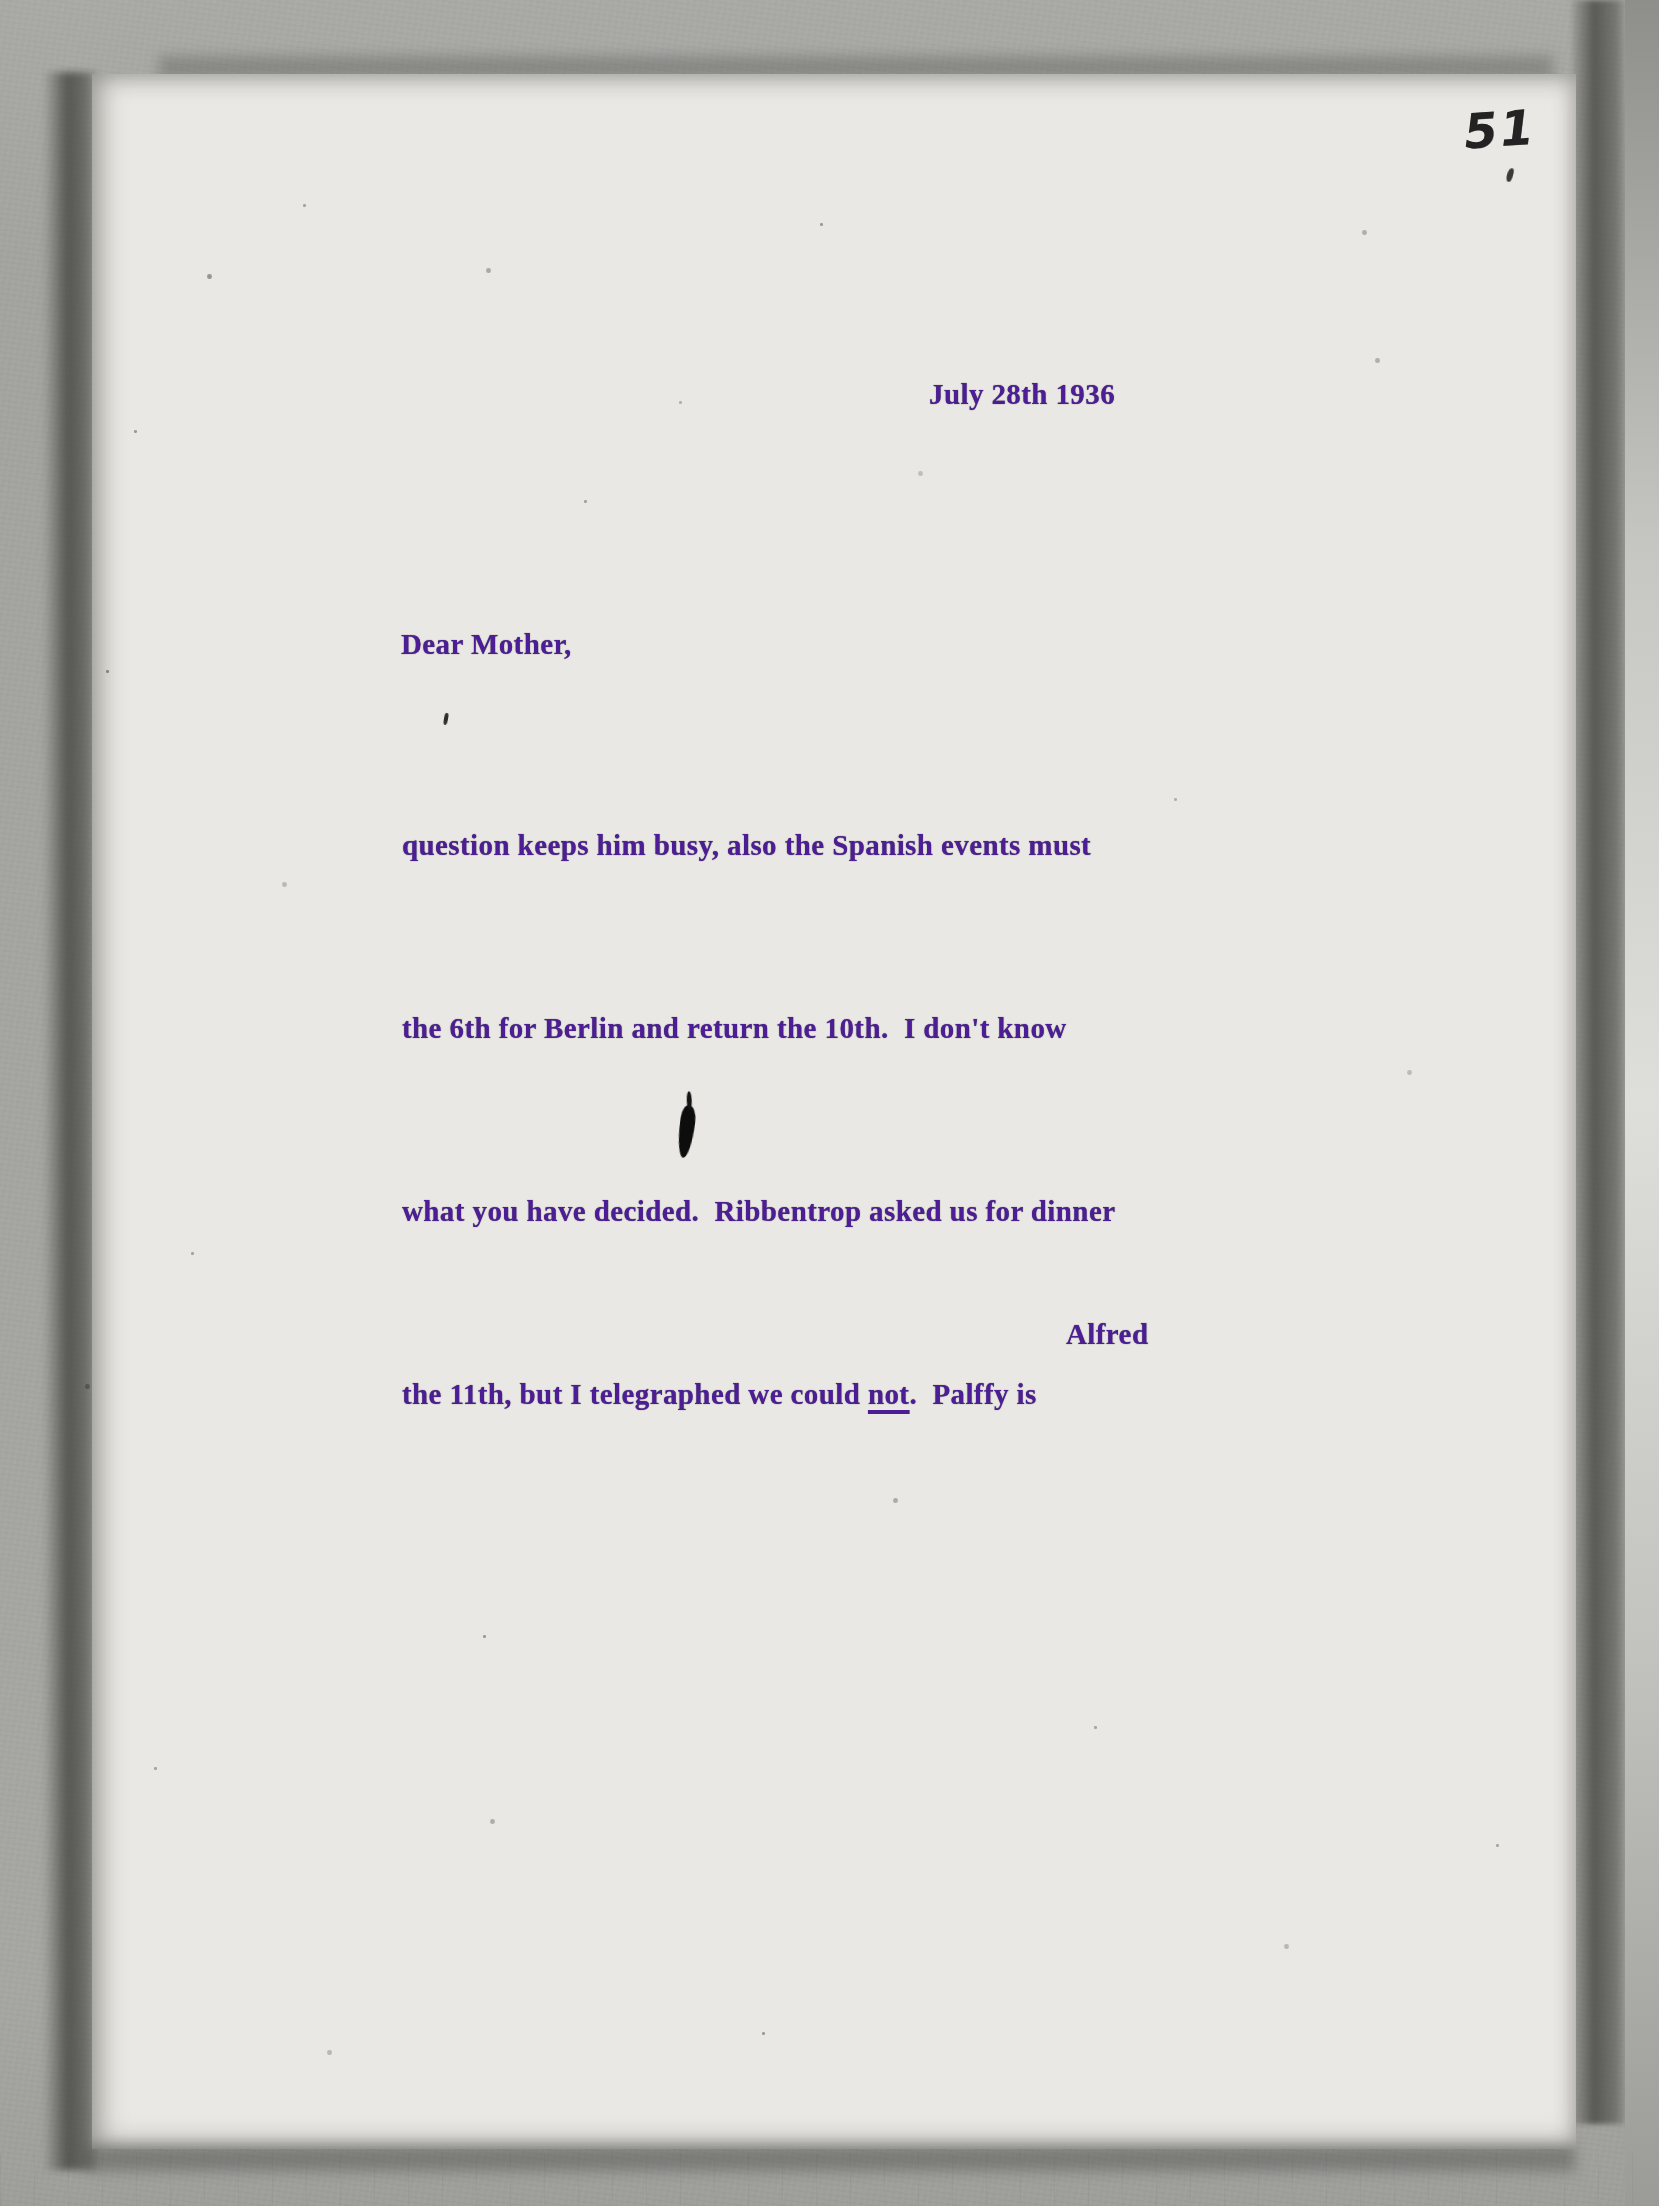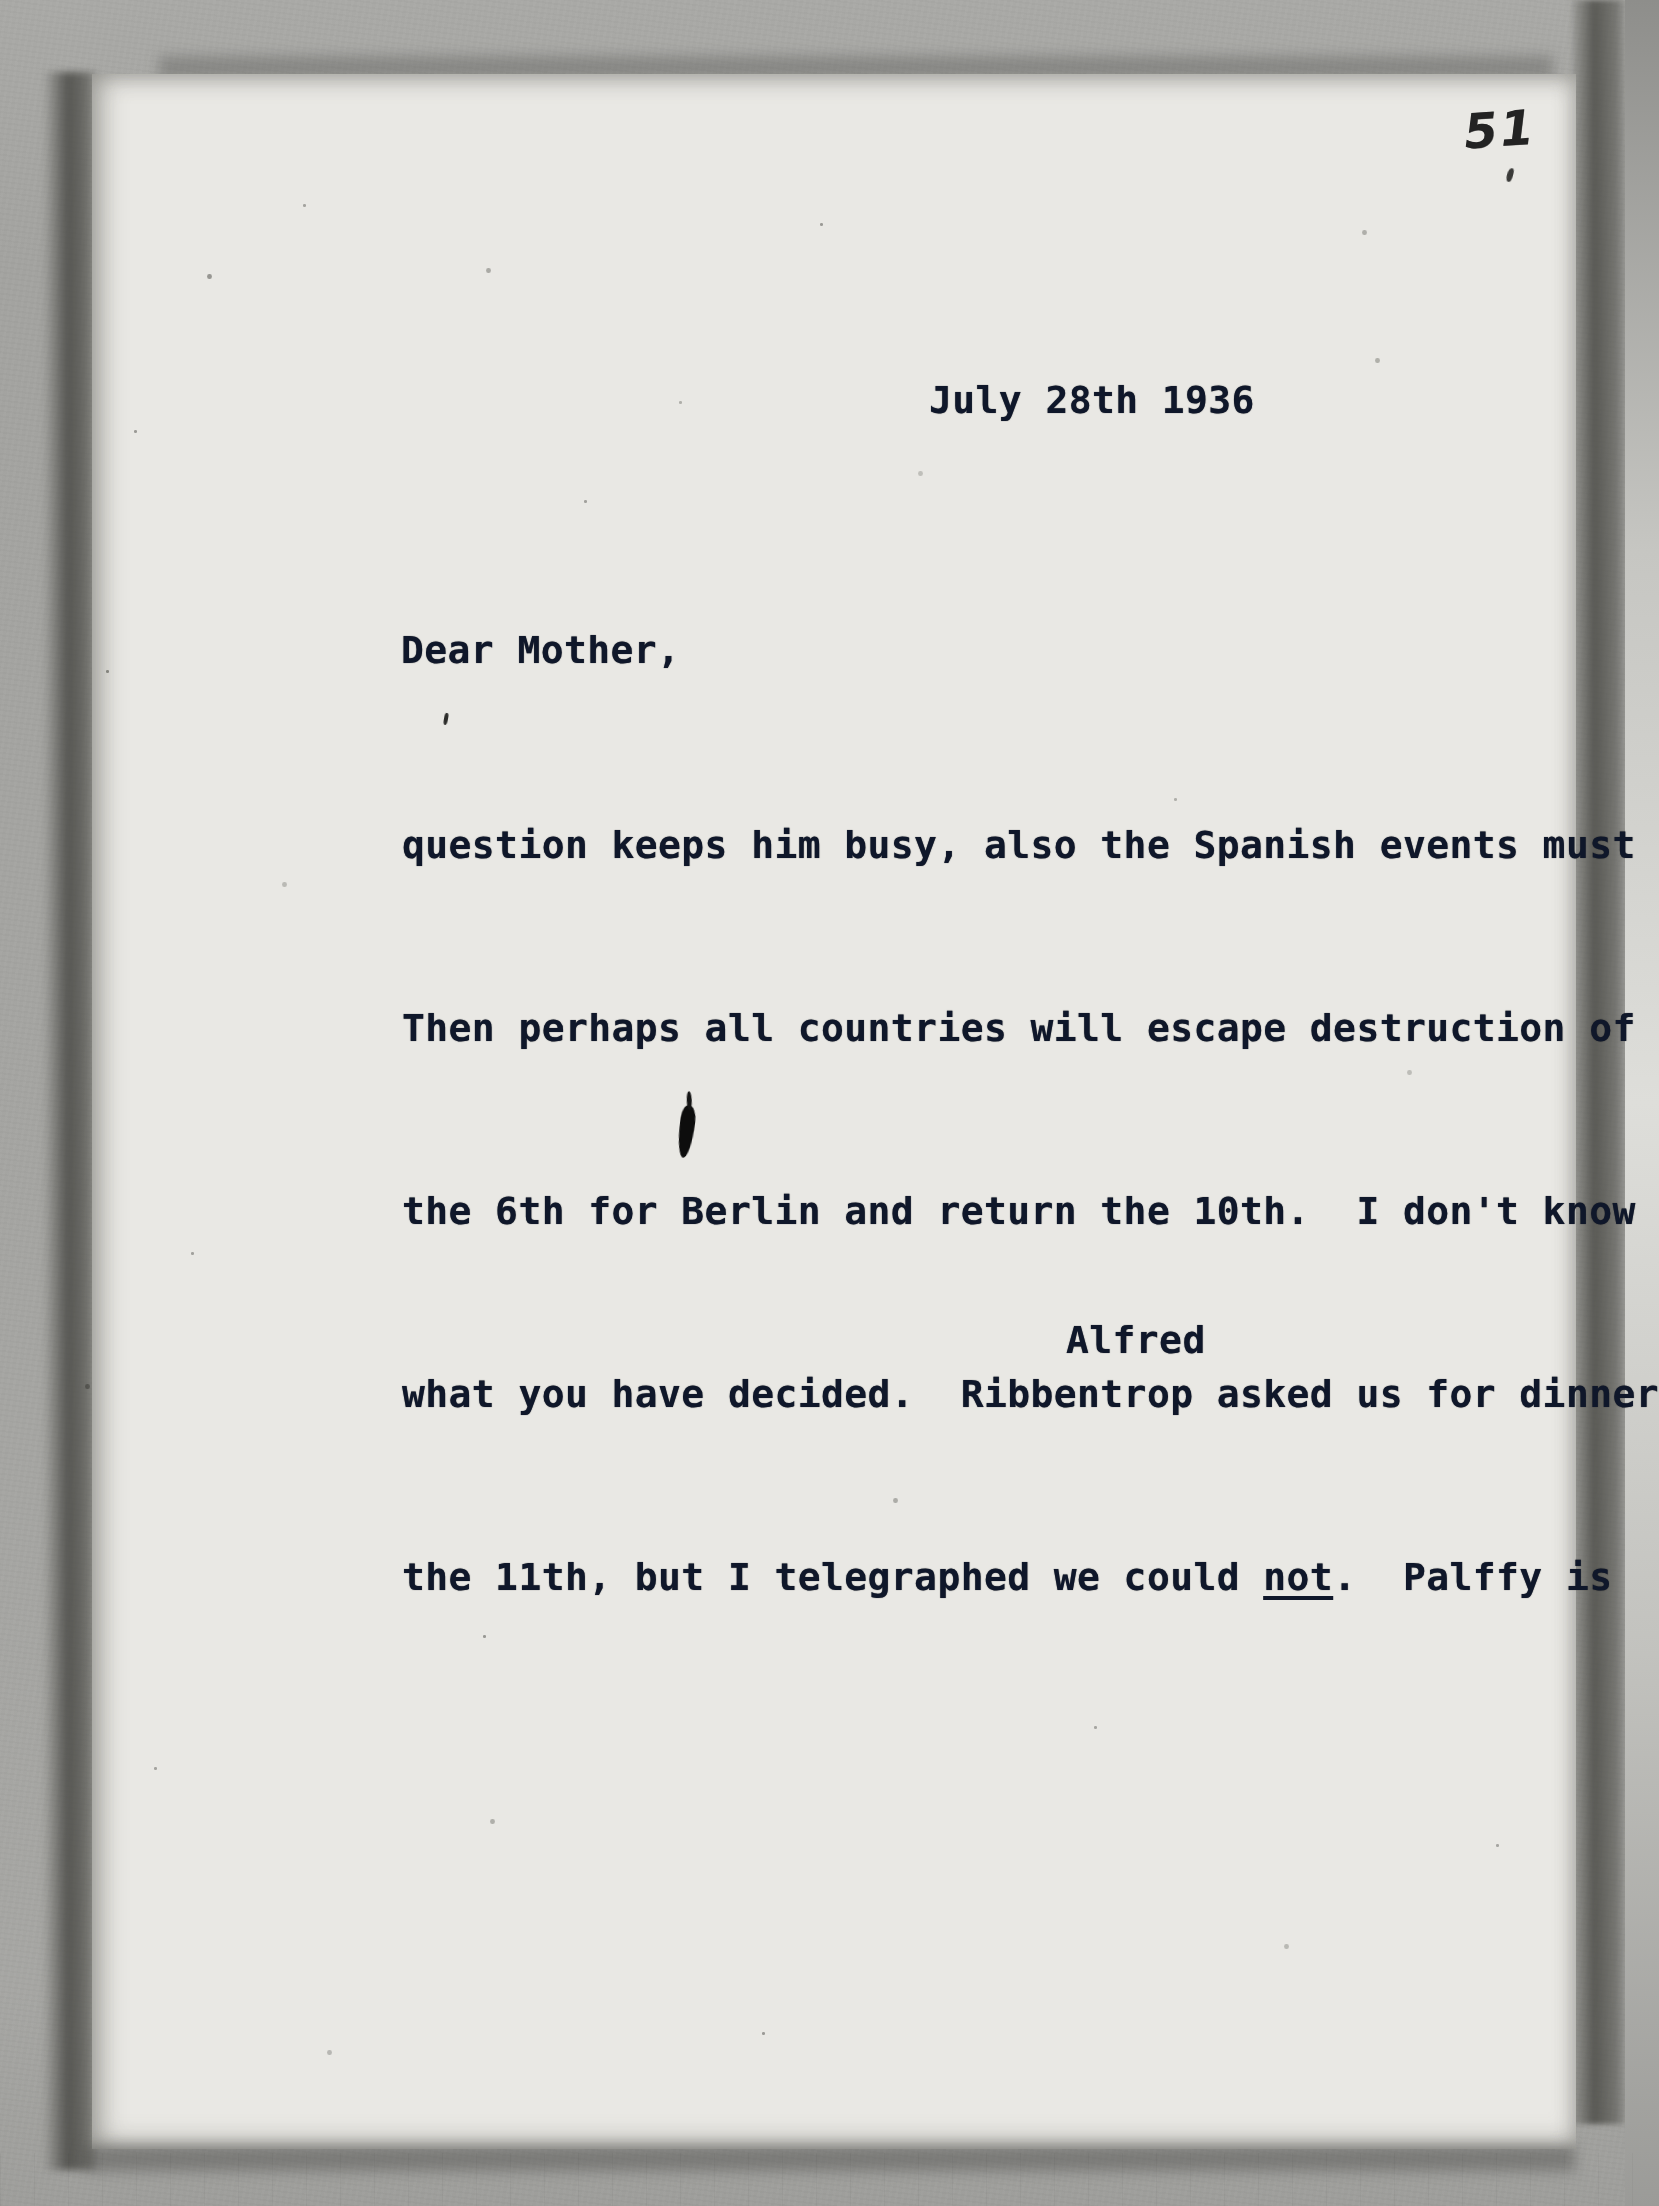--- a/index.html
+++ b/index.html
@@ -66,26 +66,27 @@
   
   .bottom-strip {
     position: absolute; left: 0; top: 2153px; width: 1659px; height: 54px;
     background: repeating-linear-gradient(90deg, rgba(0,0,0,0.05) 0 0.9px, transparent 0.9px 34px);
     opacity: .6;
   }
 
   
   .typed {
     position: absolute;
-    color: #0f172a;
-    font-size: 38px;
+    color: #4c1d95;
+    font-size: 29px;
     font-weight: bold;
     letter-spacing: 0.4px;
     white-space: pre;
     text-shadow: 0 0 1.1px rgba(25,25,25,0.70);
+    font-family: Liberation Serif, serif;
   }
   .date-line   { left: 929px; top: 378px; }
   .salutation  { left: 401px;  top: 628px; }
   .letter-body { left: 402px;  top: 693px; width: 1006px; line-height: 61px; }
   .letter-body .line { white-space: pre; }
   .letter-body .line.indent { text-indent: 315px; }
   .underline-word {
     text-decoration: underline;
     text-decoration-thickness: 3.5px;
     text-underline-offset: 6.2px;
@@ -177,21 +178,20 @@
 
 <div class="page-number">51</div>
 <div class="pen-tick"></div>
 
 <div class="typed date-line">July 28th 1936</div>
 
 <div class="typed salutation">Dear Mother,</div>
 
 <div class="typed letter-body">
   <div class="line">question keeps him busy, also the Spanish events must</div>
-  <div class="line">Then perhaps all countries will escape destruction of</div>
   <div class="line">the 6th for Berlin and return the 10th.  I don't know</div>
   <div class="line">what you have decided.  Ribbentrop asked us for dinner</div>
   <div class="line"><span>the 11th, but I telegraphed we could </span><span class="underline-word">not</span><span>.  Palffy is</span></div>
   
 </div>
 
 <div class="typed signature">Alfred</div>
 
 <div class="ink-blot"></div>
 <div class="stray-mark"></div>

